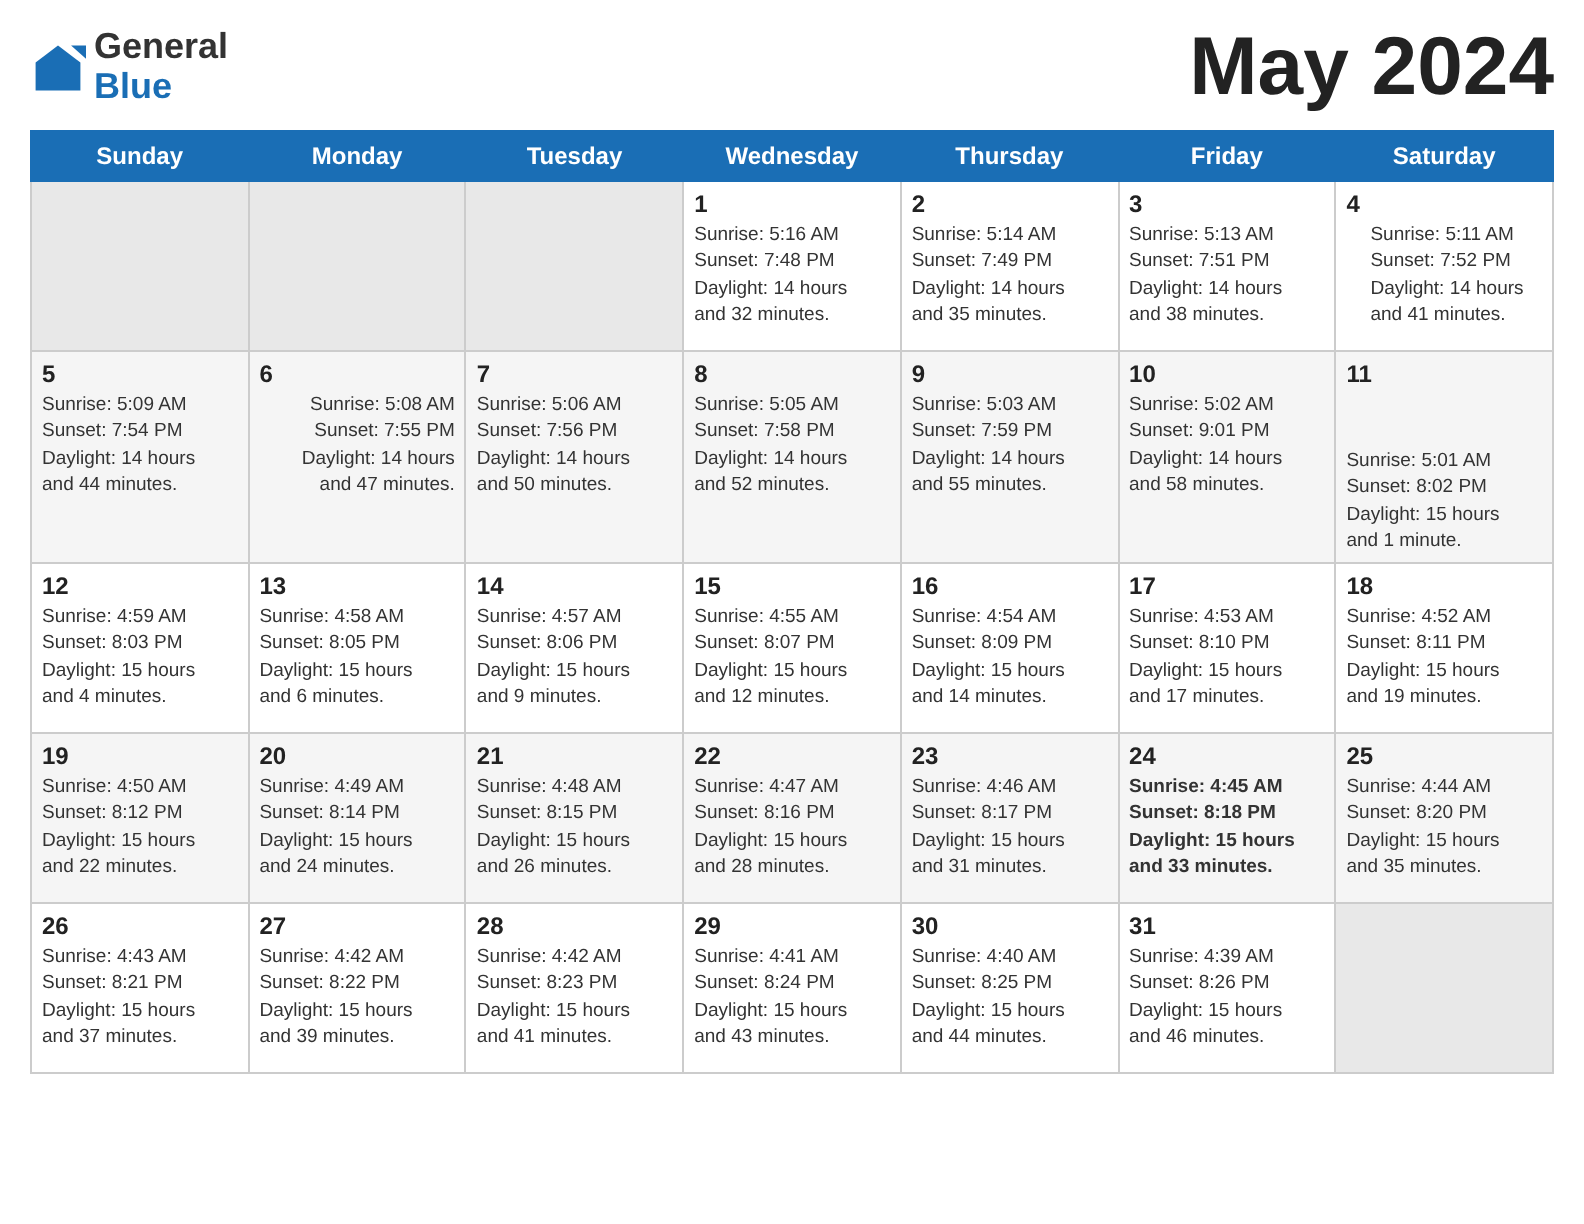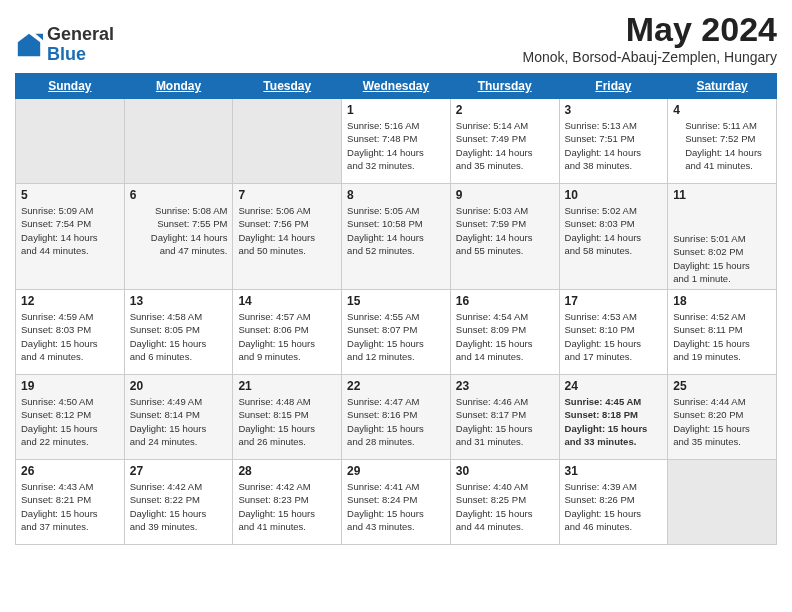--- a/index.html
+++ b/index.html
@@ -6,21 +6,21 @@
     body {
       font-family: Arial, sans-serif;
       background: #fff;
       width: 792px;
       min-height: 612px;
       padding: 10px 15px 15px 15px;
     }
     .header {
       display: flex;
       justify-content: space-between;
-      align-items: flex-end;
+      align-items: center;
       margin-bottom: 8px;
     }
     .logo {
       display: flex;
       align-items: center;
       gap: 4px;
     }
     .logo-text {
       font-size: 18px;
       font-weight: bold;
@@ -29,21 +29,21 @@
     .logo-general { color: #333; }
     .logo-blue { color: #1a6eb5; }
     .logo-icon {
       width: 28px;
       height: 28px;
     }
     .title-block {
       text-align: right;
     }
     .month-year {
-      font-size: 34px;
+      font-size: 41px;
       font-weight: bold;
       color: #222;
     }
     .location {
       font-size: 14px;
       color: #333;
       font-weight: normal;
     }
     table {
       width: 100%;
@@ -51,21 +51,20 @@
       table-layout: fixed;
     }
     thead tr th {
       background-color: #1a6eb5;
       color: #fff;
       font-size: 12px;
       font-weight: bold;
       padding: 5px 4px;
       text-align: center;
       border: 1px solid #1a6eb5;
-      text-decoration: underline;
     }
     tbody tr td {
       border: 1px solid #ccc;
       vertical-align: top;
       padding: 4px 5px;
       font-size: 10px;
       color: #333;
       height: 85px;
       background: #fff;
     }
@@ -96,21 +95,20 @@
       <polygon points="15,3 27,12 27,27 3,27 3,12" fill="#1a6eb5"></polygon>
       <polygon points="22,3 30,10 30,3" fill="#1a6eb5"></polygon>
     </svg>
     <div class="logo-text">
       <span class="logo-general">General</span><br>
       <span class="logo-blue">Blue</span>
     </div>
   </div>
   <div class="title-block">
     <div class="month-year">May 2024</div>
-    <div class="location">Monok, Borsod-Abauj-Zemplen, Hungary</div>
   </div>
 </div>
 
 <table>
   <thead>
     <tr>
     <th>Sunday</th>
         <th>Monday</th>
         <th>Tuesday</th>
         <th>Wednesday</th>
@@ -171,35 +169,35 @@
         <td>
           <div class="day-num">7</div>
           <div class="cell-info" style="white-space: pre-line;">Sunrise: 5:06 AM
 Sunset: 7:56 PM
 Daylight: 14 hours
 and 50 minutes.</div>
         </td>
         <td>
           <div class="day-num">8</div>
           <div class="cell-info" style="white-space: pre-line;">Sunrise: 5:05 AM
-Sunset: 10:58 PM
+Sunset: 7:58 PM
 Daylight: 14 hours
 and 52 minutes.</div>
         </td>
         <td>
           <div class="day-num">9</div>
           <div class="cell-info" style="white-space: pre-line;">Sunrise: 5:03 AM
 Sunset: 7:59 PM
 Daylight: 14 hours
 and 55 minutes.</div>
         </td>
         <td>
           <div class="day-num">10</div>
           <div class="cell-info" style="white-space: pre-line;">Sunrise: 5:02 AM
-Sunset: 8:03 PM
+Sunset: 9:01 PM
 Daylight: 14 hours
 and 58 minutes.</div>
         </td>
         <td>
           <div class="day-num">11</div>
           <div class="cell-info" style="white-space: pre-line; margin-top: 30px;">Sunrise: 5:01 AM
 Sunset: 8:02 PM
 Daylight: 15 hours
 and 1 minute.</div>
         </td>

